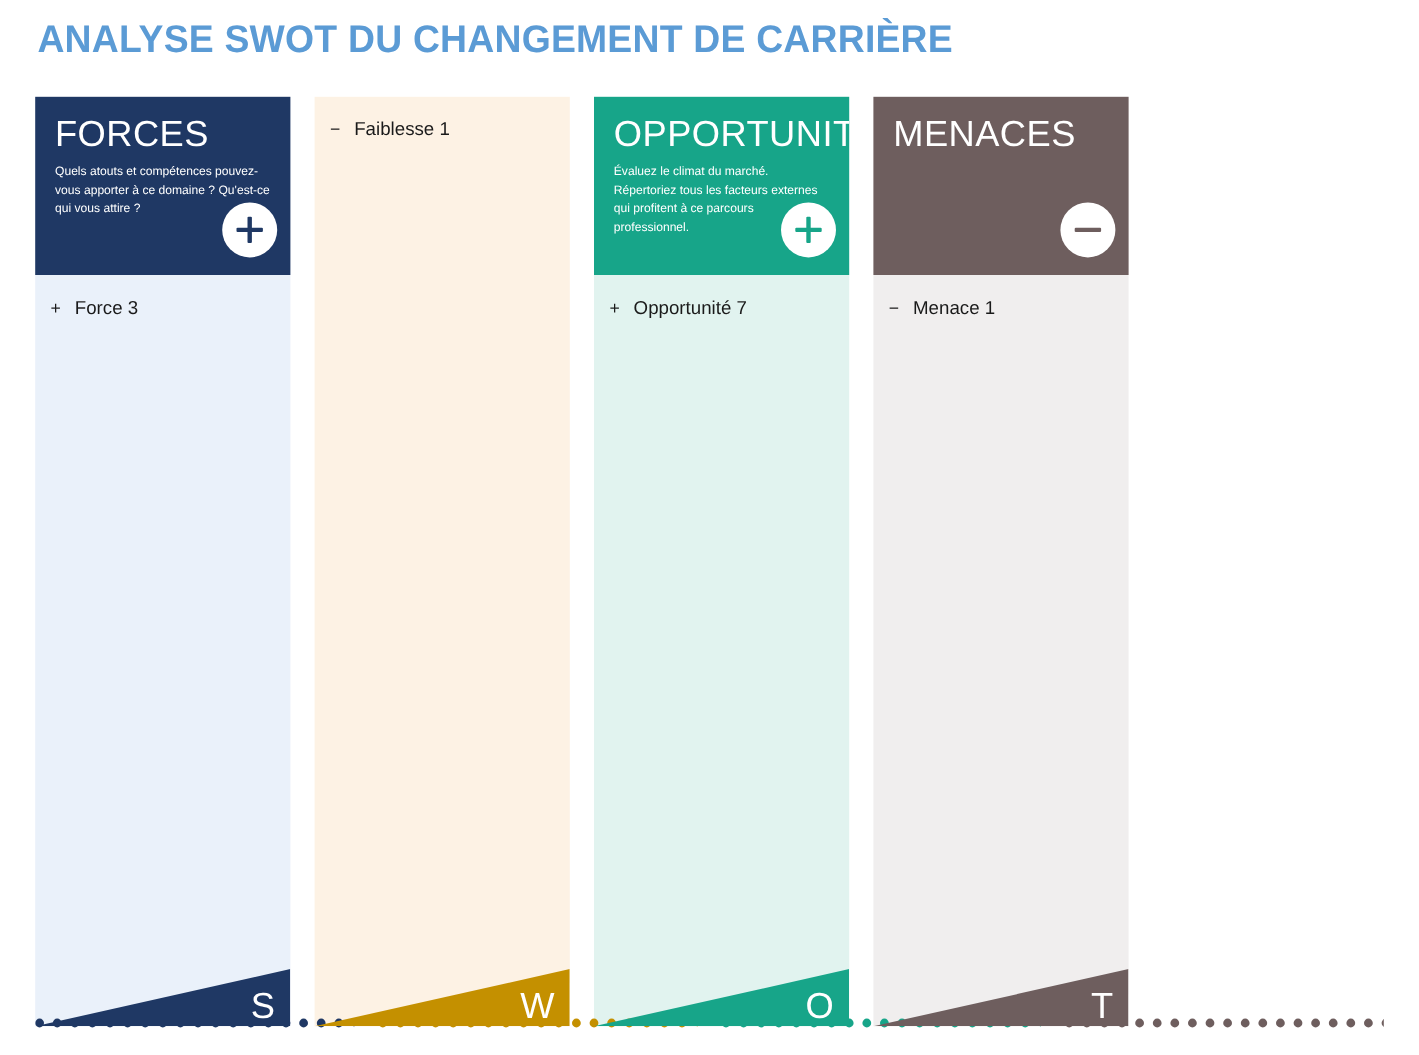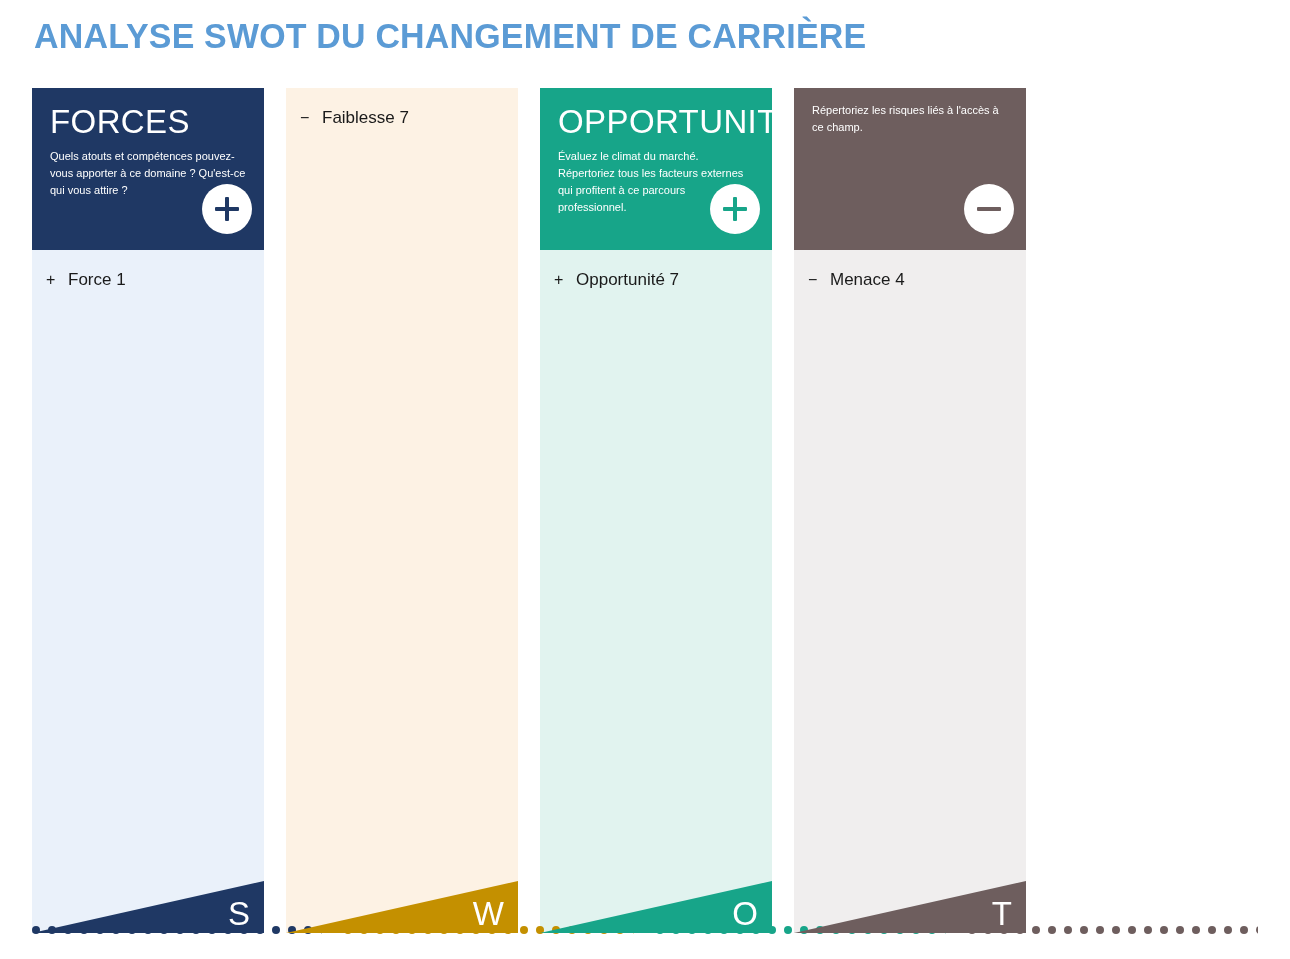--- a/index.html
+++ b/index.html
@@ -198,37 +198,37 @@
           <div class="panel-desc">Quels atouts et compétences pouvez-vous apporter à ce domaine ? Qu'est-ce qui vous attire ?</div>
           <div class="badge">
             <span class="bar-h" style="background: rgb(31, 56, 100);"></span>
             <span class="bar-v" style="background: rgb(31, 56, 100);"></span>
           </div>
         </div>
         <div class="panel-body" style="background: rgb(234, 241, 250);">
           <ul class="entry-list">
             <li class="entry">
               <span class="sign">+</span>
-              <span class="text">Force 1</span>
+              <span class="text">Force 3</span>
             </li>
           </ul>
           <div class="tri-wrap">
             <svg viewBox="0 0 290 52" preserveAspectRatio="none">
               <polygon points="0,52 290,0 290,52" fill="#1F3864"></polygon>
             </svg>
           </div>
           <div class="tri-letter">S</div>
         </div>
       </div>
       <div class="panel">
         <div class="panel-body" style="background: rgb(253, 242, 228);">
           <ul class="entry-list">
             <li class="entry">
               <span class="sign">−</span>
-              <span class="text">Faiblesse 7</span>
+              <span class="text">Faiblesse 1</span>
             </li>
           </ul>
           <div class="tri-wrap">
             <svg viewBox="0 0 290 52" preserveAspectRatio="none">
               <polygon points="0,52 290,0 290,52" fill="#C49000"></polygon>
             </svg>
           </div>
           <div class="tri-letter">W</div>
         </div>
       </div>
@@ -251,30 +251,30 @@
           <div class="tri-wrap">
             <svg viewBox="0 0 290 52" preserveAspectRatio="none">
               <polygon points="0,52 290,0 290,52" fill="#17A589"></polygon>
             </svg>
           </div>
           <div class="tri-letter">O</div>
         </div>
       </div>
       <div class="panel">
         <div class="panel-header" style="background: rgb(110, 94, 94);">
-          <div class="panel-desc">Répertoriez les risques liés à l'accès à ce champ.</div>
+          <div class="panel-heading">MENACES</div>
           <div class="badge">
             <span class="bar-h" style="background: rgb(110, 94, 94);"></span>
           </div>
         </div>
         <div class="panel-body" style="background: rgb(240, 238, 238);">
           <ul class="entry-list">
             <li class="entry">
               <span class="sign">−</span>
-              <span class="text">Menace 4</span>
+              <span class="text">Menace 1</span>
             </li>
           </ul>
           <div class="tri-wrap">
             <svg viewBox="0 0 290 52" preserveAspectRatio="none">
               <polygon points="0,52 290,0 290,52" fill="#6E5E5E"></polygon>
             </svg>
           </div>
           <div class="tri-letter">T</div>
         </div>
       </div>

